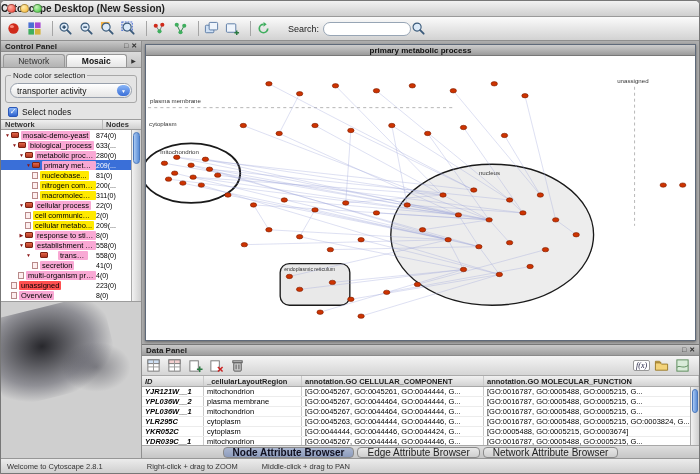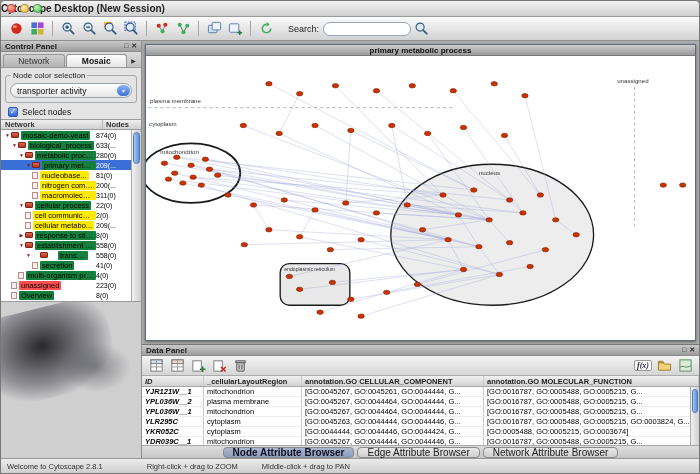--- a/index.html
+++ b/index.html
@@ -9,21 +9,21 @@
   .titlebar{height:16px;background:linear-gradient(#f2f2f2,#cfcfcf);border-bottom:1px solid #9a9a9a;display:flex;align-items:center;position:relative;flex:none;}
   .traffic{display:flex;gap:4px;margin-left:6px;z-index:2;}
   .tl{width:9px;height:9px;border-radius:50%;border:1px solid rgba(0,0,0,.3);display:inline-block;}
   .tl.red{background:radial-gradient(circle at 35% 30%,#ffb3a6,#ee3b2f);}
   .tl.yel{background:radial-gradient(circle at 35% 30%,#ffeeb0,#f6b42d);}
   .tl.grn{background:radial-gradient(circle at 35% 30%,#c9f2bb,#3ac437);}
   .title{position:absolute;left:0;right:0;text-align:left;font-size:10px;font-weight:bold;color:#222;}
   
   .toolbar{height:24px;background:linear-gradient(#fbfbfb,#d2d2d2);border-bottom:1px solid #8f8f8f;display:flex;align-items:center;padding:0 5px;flex:none;}
   .tb-group{display:flex;align-items:center;gap:1px;}
-  .tb-btn{width:20px;height:20px;border:0;background:transparent;display:flex;align-items:center;justify-content:center;padding:0;cursor:default;font-weight:bold;}
+  .tb-btn{width:20px;height:20px;border:0;background:transparent;display:flex;align-items:center;justify-content:flex-start;padding:0;cursor:default;}
   .tb-sep{width:1px;height:15px;background:#a5a5a5;margin:0 4px;display:inline-block;}
   .search-label{font-size:9px;color:#222;margin:0 4px 0 12px;}
   .search-input{width:88px;height:14px;border:1px solid #97a5b5;border-radius:7px;font-size:9px;padding:0 7px;background:#fff;outline:none;}
   .fx{font-size:8px;font-style:italic;font-family:"Liberation Serif",serif;border:1px solid #999;background:#fff;border-radius:2px;padding:0 2px;color:#224;}
   
   .content{flex:1;display:flex;min-height:0;}
   
   .control-panel{width:141px;flex:none;background:#e4e4e4;border-right:1px solid #8f8f8f;display:flex;flex-direction:column;min-height:0;}
   .panel-header{height:11px;background:linear-gradient(#c9c9c9,#9e9e9e);border-bottom:1px solid #8a8a8a;display:flex;align-items:center;justify-content:space-between;font-size:8px;font-weight:bold;color:#1a1a1a;padding:0 4px;flex:none;}
   .ph-icons{display:flex;gap:3px;}
@@ -42,21 +42,21 @@
   .tree-header{height:11px;display:flex;border-top:1px solid #9c9c9c;border-bottom:1px solid #9c9c9c;background:linear-gradient(#efefef,#d0d0d0);font-size:7.5px;font-weight:bold;color:#333;flex:none;align-items:center;}
   .th-net{flex:1;padding-left:4px;border-right:1px solid #b8b8b8;}
   .th-nodes{width:38px;padding-left:3px;}
   .tree{height:172px;background:#fff;position:relative;overflow:hidden;border-bottom:1px solid #9c9c9c;flex:none;}
   .tree-row{height:10px;display:flex;align-items:center;font-size:7.5px;white-space:nowrap;padding-right:11px;}
   .tree-row.selected{background:#3a6fd8;}
   .tr-arrow{font-size:5px;color:#8b1515;width:7px;flex:none;text-align:center;}
   .tr-folder{width:8px;height:6px;background:linear-gradient(#e0674a,#b03520);border-radius:1px;margin-right:2px;flex:none;border:1px solid #7c2314;}
   .tr-leaf{width:6px;height:7px;background:#fdeeee;border:1px solid #b88a8a;margin-right:2px;flex:none;}
   .tr-chip{padding:0 2px;border-radius:1px;color:#000;overflow:hidden;text-overflow:ellipsis;min-width:0;}
-  .chip-green{background:#15803d;}
+  .chip-green{background:#f9a8d4;}
   .chip-yellow{background:#ffe900;}
   .chip-red{background:#ff5050;}
   .tr-nodes{margin-left:auto;width:34px;flex:none;font-size:7px;color:#000;}
   .tree-row.selected .tr-nodes{color:#fff;}
   .tree-scroll{position:absolute;right:0;top:0;bottom:0;width:10px;background:linear-gradient(90deg,#f2f2f2,#cfcfcf);border-left:1px solid #aaa;}
   .tree-thumb{position:absolute;left:1px;right:1px;top:2px;height:32px;border-radius:4px;background:linear-gradient(90deg,#a8c8f2,#5b8dd6);border:1px solid #4a78bc;}
   .overview{flex:1;background:#cfcfcf;position:relative;overflow:hidden;}
   .ov-blob{position:absolute;left:-8px;top:4px;width:120px;height:90px;background:radial-gradient(ellipse at 42% 42%,rgba(25,25,30,.92),rgba(80,80,92,.5) 52%,rgba(200,200,200,0) 74%);transform:rotate(-14deg);}
   .ov-blob2{position:absolute;left:60px;top:40px;width:70px;height:50px;background:radial-gradient(ellipse,rgba(60,60,70,.5),rgba(200,200,200,0) 70%);}
   

